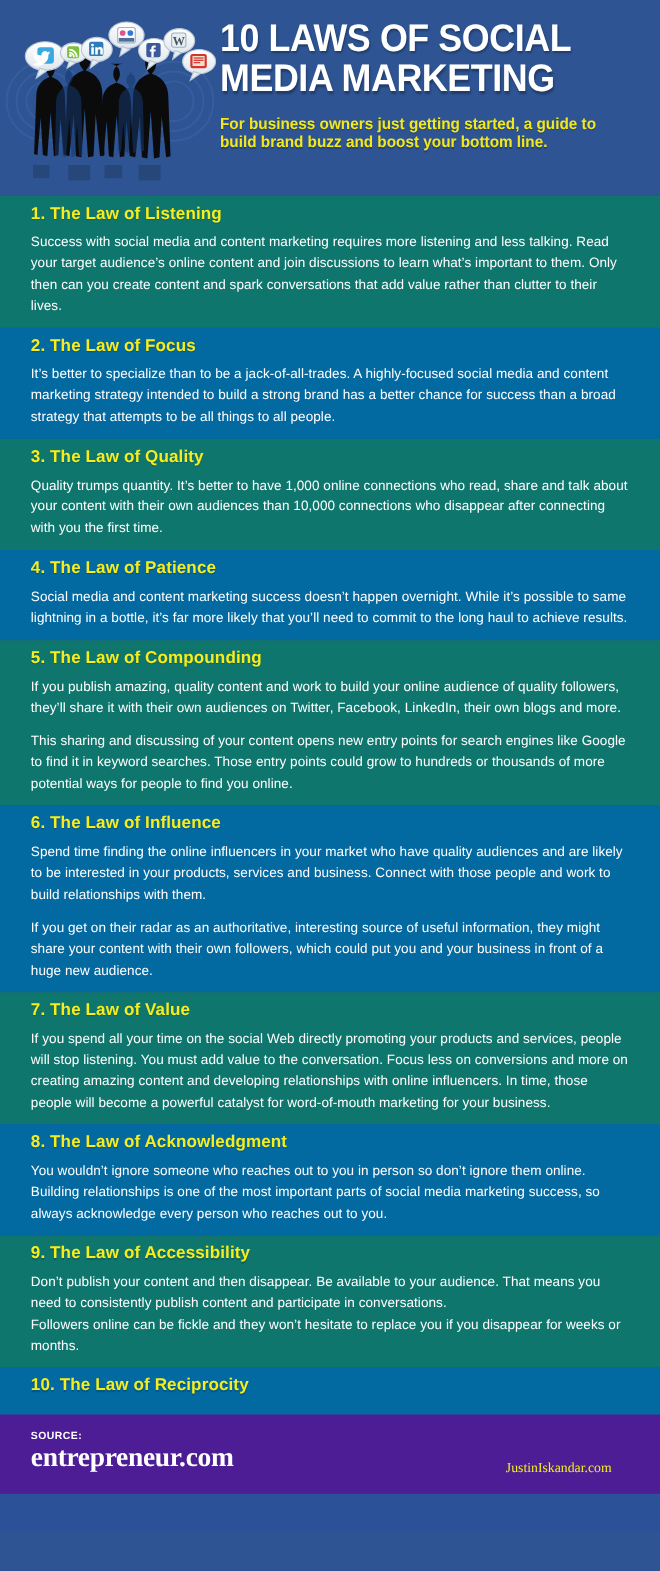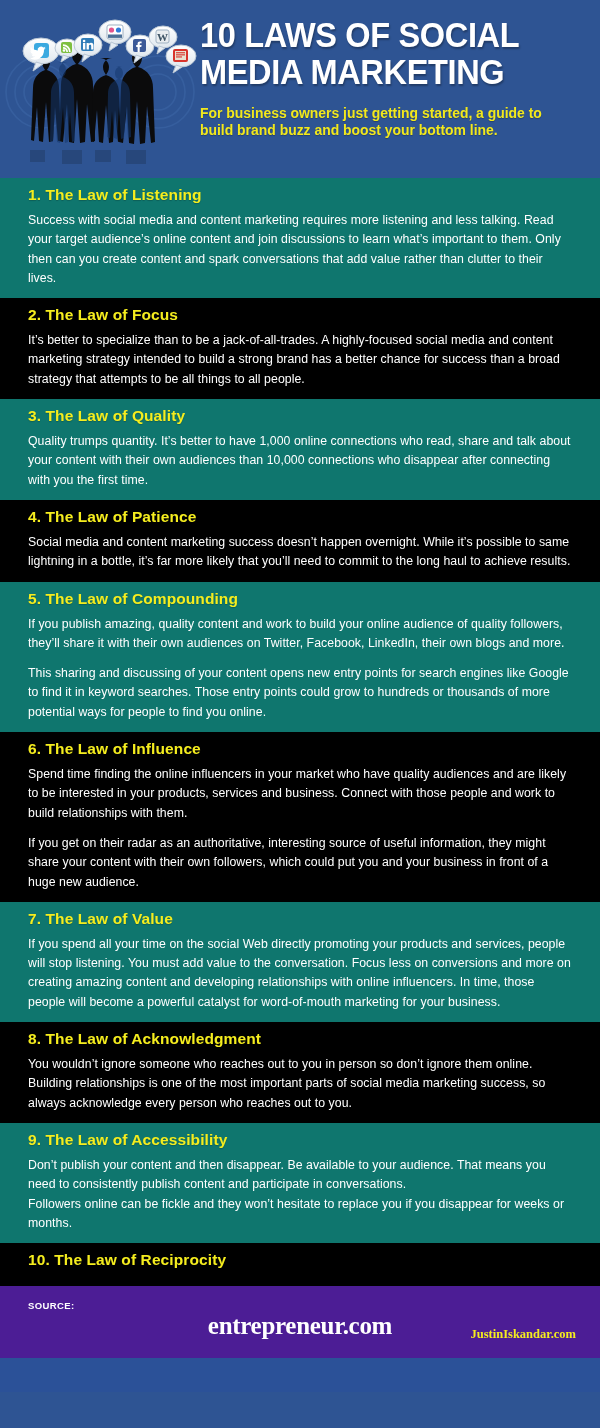--- a/index.html
+++ b/index.html
@@ -42,21 +42,21 @@
     margin-top:15px;
     transform:scaleX(0.96);
     transform-origin:left center;
     text-shadow:0px 1px 1px rgba(0,0,0,0.25);
     white-space:pre-line;
   }
 
   
   .band { padding:7px 28px 10px 28px; }
   .band.light { background:#0f766e; }
-  .band.dark  { background:#000000; }
+  .band.dark  { background:#0369a1; }
 
   .law-title {
     color:#F5ED1E;
     font-weight:bold;
     font-size:15.5px;
     line-height:20px;
     letter-spacing:0.1px;
     margin-bottom:6px;
     text-shadow:0px 1px 1px rgba(0,0,0,0.20);
   }
@@ -75,25 +75,24 @@
     color:#ffffff; font-size:9.5px; font-weight:bold;
     letter-spacing:0.4px; margin-bottom:1px;
   }
   .source-name {
     color:#ffffff;
     font-family:"Liberation Serif", serif;
     font-weight:bold;
     font-size:25px;
     line-height:28px;
     letter-spacing:-0.3px;
-    text-align:center;
   }
   .credit {
-    position:absolute; right:24px; bottom:16px;
-    color:#F5ED1E; font-weight:bold; font-size:12.5px;
+    position:absolute; right:44px; bottom:16px;
+    color:#F5ED1E; font-weight:normal; font-size:12.5px;
     font-family:"Liberation Serif", serif;
   }
   .footer-pad { background:#2B5198; height:34px; }
 </style>
 </head>
 <body>
 
 <div class="page">
 
   <div class="header">

